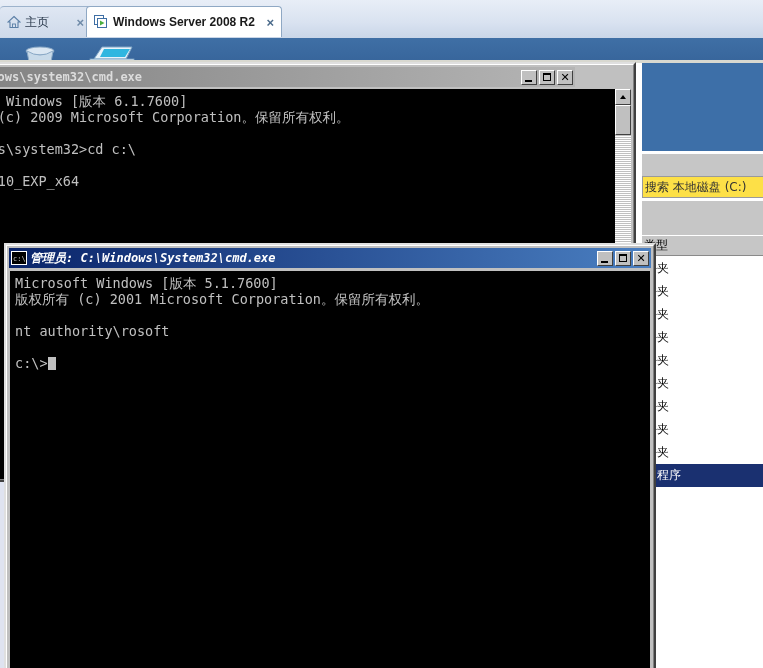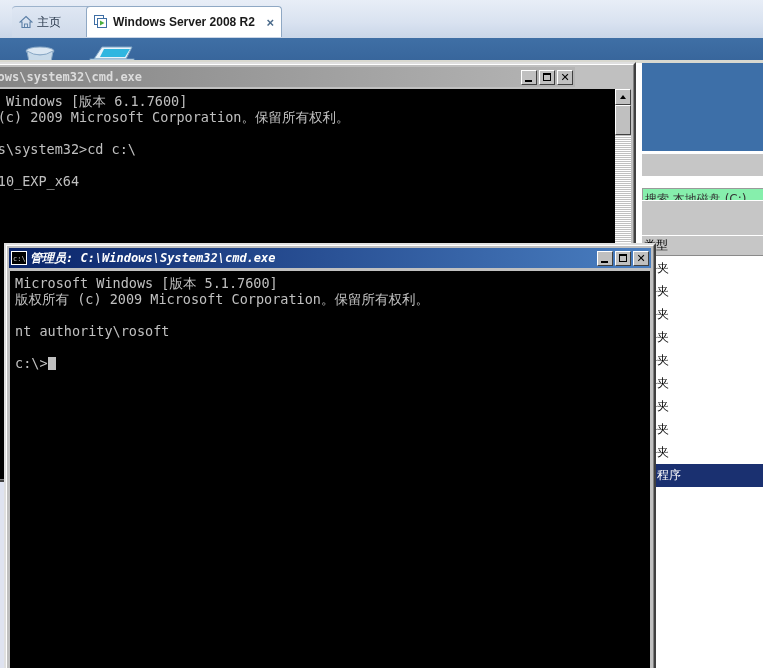--- a/index.html
+++ b/index.html
@@ -52,21 +52,21 @@
   .tab.inactive {
     background: linear-gradient(to bottom, #dfe7f3, #cfdaea);
     color: #2b3a4d;
   }
   .tab.active {
     background: #ffffff;
     border-color: #8fa8c4;
     font-weight: bold;
     z-index: 3;
   }
-  .tab-home { left: 12px; width: 92px; border-left: none; }
+  .tab-home { left: 0px; width: 92px; border-left: none; }
   .tab-vm   { left: 86px; width: 196px; }
   .tab-label {
     white-space: nowrap;
     overflow: hidden;
     margin: 0 6px 0 4px;
     font-size: 12px;
   }
   .tab-close {
     color: #6f8aa8;
     font-size: 13px;
@@ -110,23 +110,23 @@
     width: 121px; height: 88px;
     background: #3d6fa8;
   }
   .exp-toolbar {
     position: absolute; left: 6px; top: 90px;
     width: 121px; height: 22px;
     background: #c6c6c6;
     border-top: 1px solid #ffffff;
   }
   .exp-searchrow {
-    position: absolute; left: 6px; top: 125px;
+    position: absolute; left: 6px; top: 113px;
     width: 121px; height: 22px;
-    background: #86efac;
+    background: #fde047;
     border: 1px solid #9a9a9a;
     border-right: none;
     box-sizing: border-box;
     display: flex;
     align-items: center;
   }
   .exp-search-text {
     font-family: "DejaVu Sans", sans-serif;
     font-size: 12px;
     color: #333333;
@@ -492,17 +492,17 @@
       </span>
       <span class="title-text">管理员:  C:\Windows\System32\cmd.exe</span>
       <span class="winbtns">
         <span class="winbtn winbtn-min"></span>
         <span class="winbtn winbtn-max"></span>
         <span class="winbtn winbtn-close">✕</span>
       </span>
     </div>
 
     <div class="console-area">
-      <div class="console-text" id="win2-text"><div class="line">Microsoft Windows [版本 5.1.7600]</div><div class="line">版权所有 (c) 2009 Microsoft Corporation。保留所有权利。</div><div class="line"></div><div class="line">nt authority\rosoft</div><div class="line"></div><div class="line">c:\&gt;<span class="cursor-block"></span></div></div>
+      <div class="console-text" id="win2-text"><div class="line">Microsoft Windows [版本 5.1.7600]</div><div class="line">版权所有 (c) 2001 Microsoft Corporation。保留所有权利。</div><div class="line"></div><div class="line">nt authority\rosoft</div><div class="line"></div><div class="line">c:\&gt;<span class="cursor-block"></span></div></div>
     </div>
   </div>
 
 </div>
 
 </body></html>

